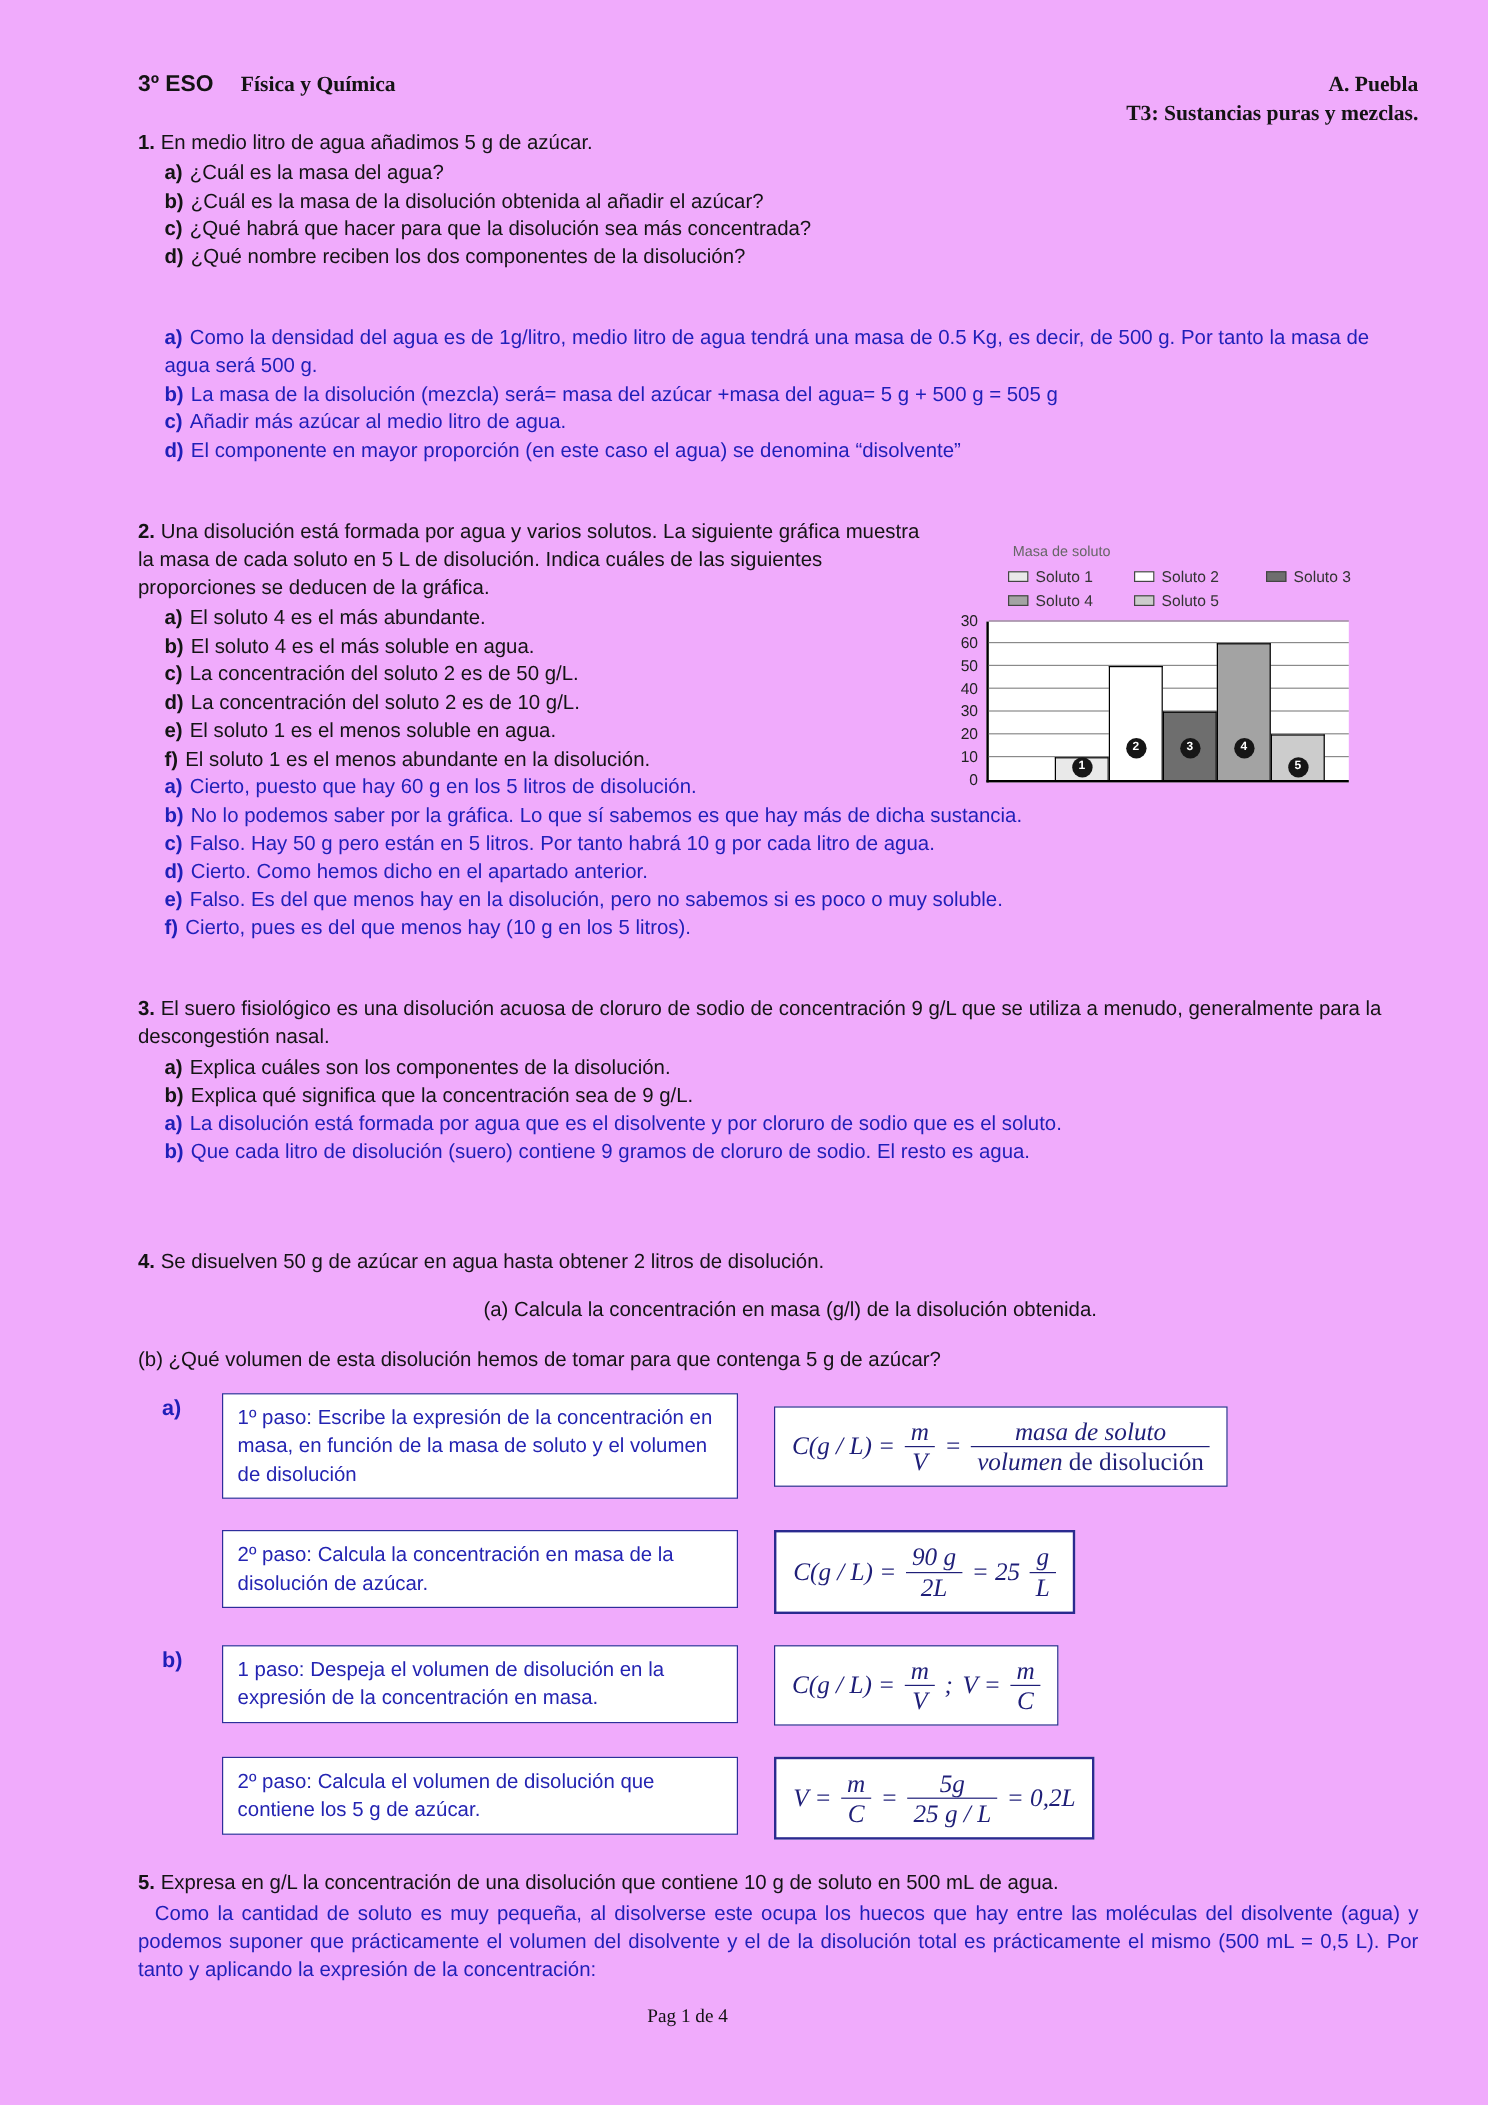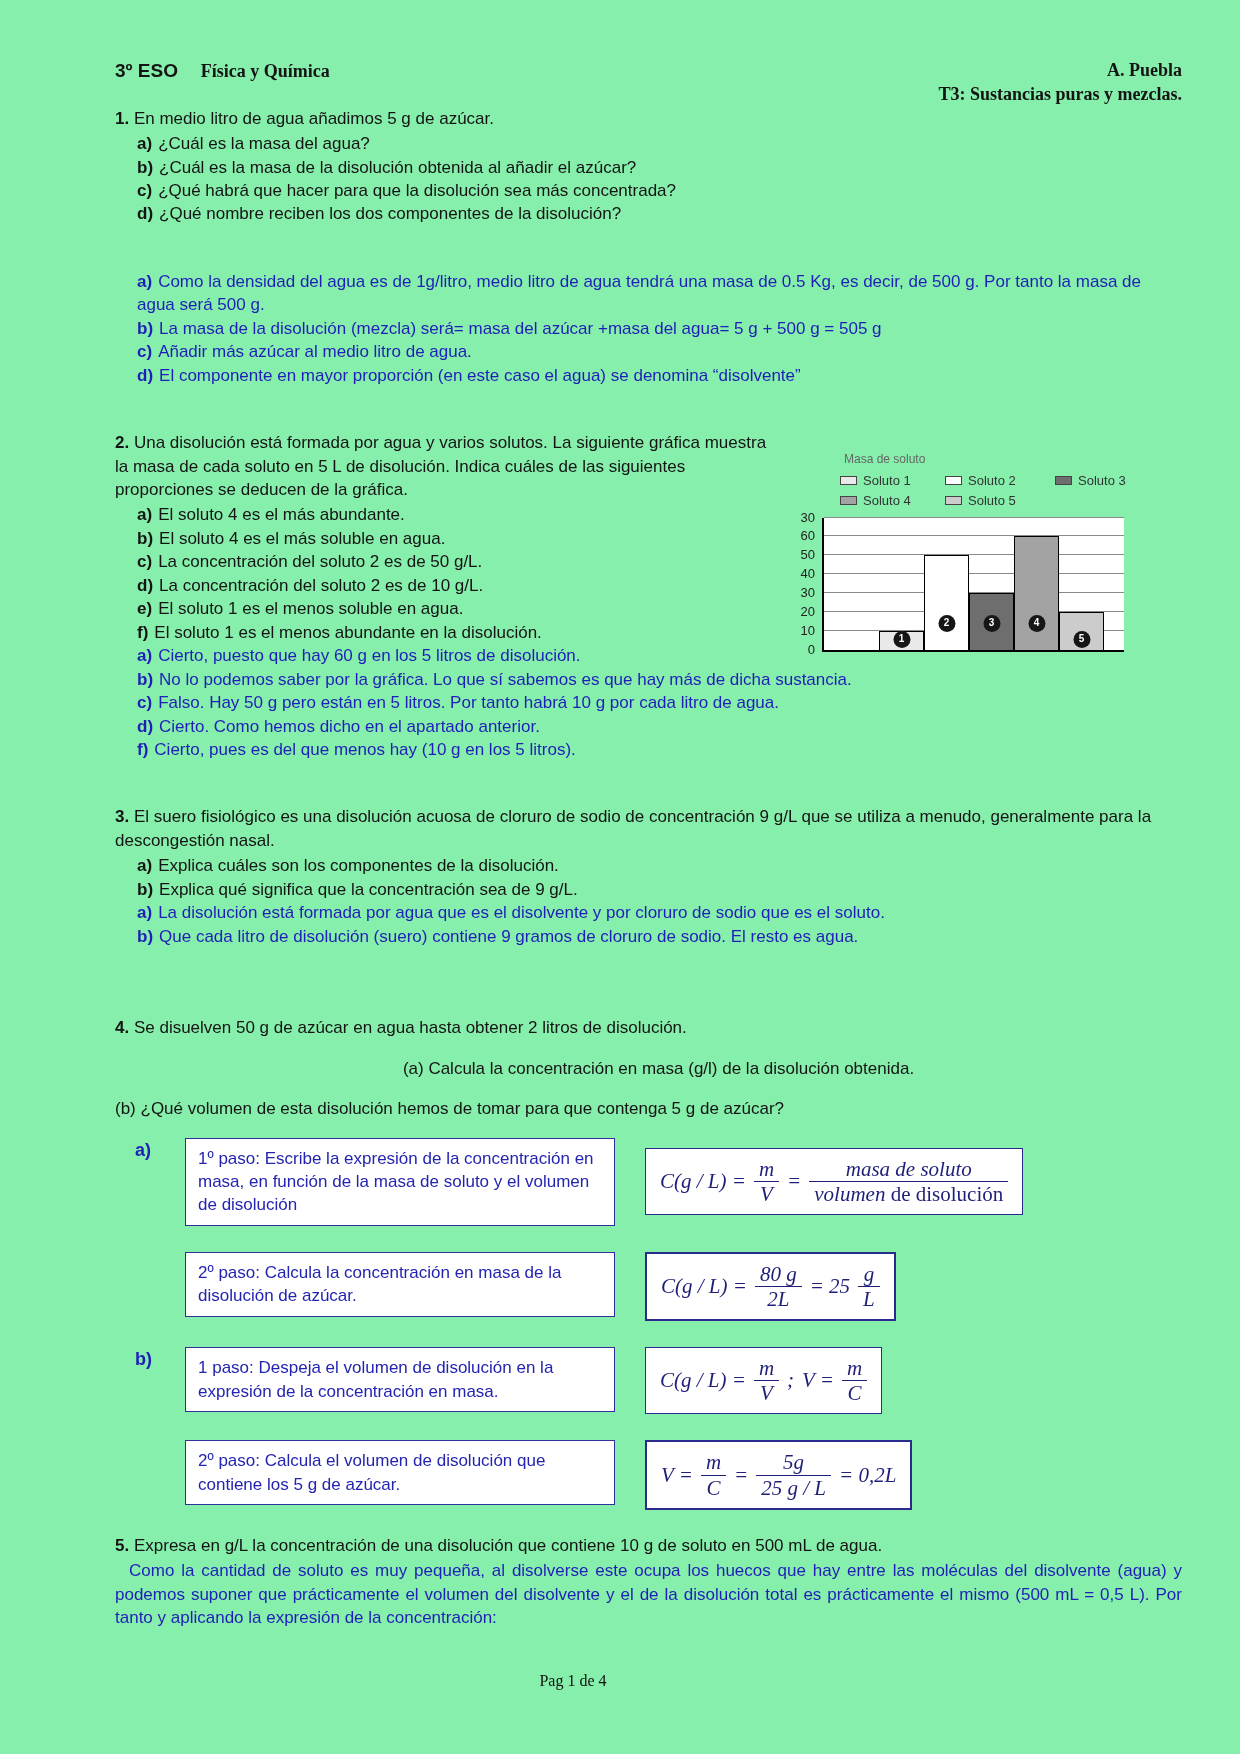--- a/index.html
+++ b/index.html
@@ -1,20 +1,20 @@
 <!DOCTYPE html>
 <html><head>
 <meta charset="utf-8">
 <style>
   html,body{margin:0;padding:0;background:#fff;}
   .page{
     width:1240px;height:1754px;box-sizing:border-box;position:relative;
     padding:58px 58px 0 115px;overflow:hidden;
     font-family:"Liberation Sans",sans-serif;font-size:17px;color:#141414;
-    line-height:1.38;background:#86efac;
+    line-height:1.38;background:#f0abfc;
   }
   
   .hdr{display:flex;justify-content:space-between;align-items:flex-start;}
   .hdr-left{white-space:nowrap;}
   .course{font-weight:bold;font-size:19px;font-family:"Liberation Sans",sans-serif;}
   .subject{font-weight:bold;font-family:"Liberation Serif",serif;font-size:18px;margin-left:18px;}
   .hdr-right{text-align:right;font-family:"Liberation Serif",serif;font-weight:bold;font-size:18px;line-height:1.35;}
   .doc-title{text-align:center;font-family:"Liberation Serif",serif;font-weight:bold;margin:10px 40px 26px 0;}
   .doc-title .t-main{font-size:27px;}
   .doc-title .t-sub{font-size:20px;}
@@ -166,20 +166,21 @@
     <p class="q-item"><b class="lbl">a)</b><span>El soluto 4 es el más abundante.</span></p>
     <p class="q-item"><b class="lbl">b)</b><span>El soluto 4 es el más soluble en agua.</span></p>
     <p class="q-item"><b class="lbl">c)</b><span>La concentración del soluto 2 es de 50 g/L.</span></p>
     <p class="q-item"><b class="lbl">d)</b><span>La concentración del soluto 2 es de 10 g/L.</span></p>
     <p class="q-item"><b class="lbl">e)</b><span>El soluto 1 es el menos soluble en agua.</span></p>
     <p class="q-item"><b class="lbl">f)</b><span>El soluto 1 es el menos abundante en la disolución.</span></p>
     <p class="ans"><b class="lbl">a)</b><span>Cierto, puesto que hay 60 g en los 5 litros de disolución.</span></p>
     <p class="ans"><b class="lbl">b)</b><span>No lo podemos saber por la gráfica. Lo que sí sabemos es que hay más de dicha sustancia.</span></p>
     <p class="ans"><b class="lbl">c)</b><span>Falso. Hay 50 g pero están en 5 litros. Por tanto habrá 10 g por cada litro de agua.</span></p>
     <p class="ans"><b class="lbl">d)</b><span>Cierto. Como hemos dicho en el apartado anterior.</span></p>
+    <p class="ans"><b class="lbl">e)</b><span>Falso. Es del que menos hay en la disolución, pero no sabemos si es poco o muy soluble.</span></p>
     <p class="ans"><b class="lbl">f)</b><span>Cierto, pues es del que menos hay (10 g en los 5 litros).</span></p>
     <div class="clear"></div>
   </div>
 
   <div class="sp-lg"></div>
 
   <div>
     <p class="stem"><span class="qnum">3.</span> <span>El suero fisiológico es una disolución acuosa de cloruro de sodio de concentración 9 g/L que se utiliza a menudo, generalmente para la descongestión nasal.</span></p>
     <p class="q-item"><b class="lbl">a)</b><span>Explica cuáles son los componentes de la disolución.</span></p>
     <p class="q-item"><b class="lbl">b)</b><span>Explica qué significa que la concentración sea de 9 g/L.</span></p>
@@ -212,21 +213,21 @@
             </span>
         </div>
       </div>
 
       <div></div>
       <div class="stepbox">2º paso: Calcula la concentración en masa de la disolución de azúcar.</div>
       <div class="fcell">
         <div class="fbox thick">
           <span>C(g / L) =</span>
           <span class="frac">
-              <span class="num">80 g</span>
+              <span class="num">90 g</span>
               <span class="den">2L</span>
             </span>
           <span>= 25</span>
           <span class="frac">
               <span class="num">g</span>
               <span class="den">L</span>
             </span>
         </div>
       </div>
 

